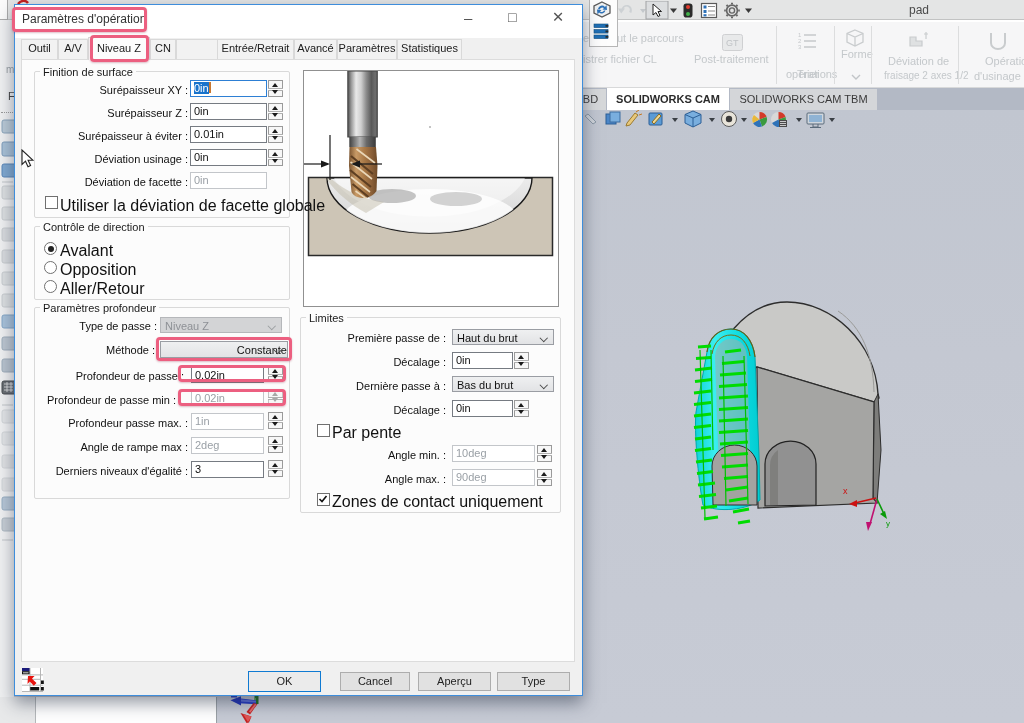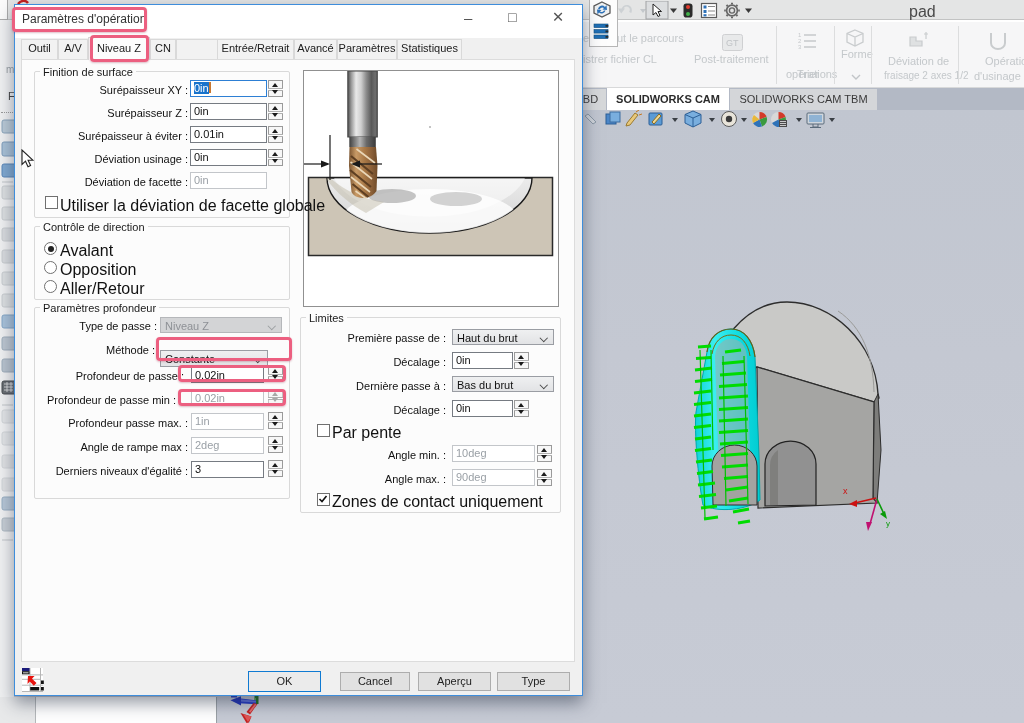--- a/index.html
+++ b/index.html
@@ -125,21 +125,21 @@
   <path d="M93 5.5 h7 M93 10 h7 M93 14 h7" stroke="#8a8a8a" stroke-width="1"></path>
   <g transform="translate(117,9.5)">
     <circle r="5.4" fill="none" stroke="#666" stroke-width="1.7"></circle>
     <circle r="2.6" fill="none" stroke="#666" stroke-width="1.4"></circle>
     <g stroke="#666" stroke-width="2">
       <path d="M0 -6.2 L0 -7.8 M4.4 -4.4 L5.5 -5.5 M6.2 0 L7.8 0 M4.4 4.4 L5.5 5.5 M0 6.2 L0 7.8 M-4.4 4.4 L-5.5 5.5 M-6.2 0 L-7.8 0 M-4.4 -4.4 L-5.5 -5.5"></path>
     </g>
   </g>
   <path d="M130 7.5 l7 0 l-3.5 4.5 Z" fill="#3a3a3a"></path>
 </svg>
-<span class="abs" style="left:909px;top:3px;font-size:16px;color:#4a4a4a;">pad</span>
+<span class="abs" style="left:909px;top:3px;font-size:12px;color:#4a4a4a;">pad</span>
 <svg class="abs" style="left:17px;top:0;" width="12" height="5" viewBox="0 0 12 5">
   <path d="M1 4 C4 0 9 0 11 3" stroke="#c41e1e" stroke-width="2.4" fill="none"></path>
 </svg>
 <div class="abs" id="ribbon">
   <span class="rtxt" style="left:617px;top:10px;">ut le parcours</span>
     <span class="rtxt" style="left:583px;top:10px;">er</span>
   <span class="rtxt" style="left:583px;top:31px;">istrer fichier CL</span>
   <span class="rtxt" style="left:694px;top:31px;">Post-traitement</span>
   <span class="rtxt" style="left:797px;top:46px;">Trier</span>
   <span class="rtxt" style="left:786px;top:46px;">opérations</span>
@@ -400,21 +400,21 @@
 <div class="rad on" style="left:44px;top:242px;"></div>
 <span class="flbl" style="left:60px;top:242px;">Avalant</span>
 <div class="rad" style="left:44px;top:261px;"></div>
 <span class="flbl" style="left:60px;top:261px;">Opposition</span>
 <div class="rad" style="left:44px;top:280px;"></div>
 <span class="flbl" style="left:60px;top:280px;">Aller/Retour</span>
 
 <span class="lbl" style="left:-13px;top:320px;">Type de passe :</span>
 <div class="cmb dis" style="left:160px;top:317px;width:122px;height:16px;">Niveau Z<i class="chev"></i></div>
 <span class="lbl" style="left:-15px;top:344px;">Méthode :</span>
-<div class="cmb" style="left:160px;top:350px;width:108px;height:17px;">Constante<i class="chev"></i></div>
+<div class="cmb" style="left:160px;top:341px;width:128px;height:17px;text-align:right;">Constante<i class="chev"></i></div>
 <span class="lbl" style="left:14px;top:370px;">Profondeur de passe :</span>
 <div class="inp" style="left:191px;top:367px;width:73px;height:16px;">0.02in</div>
 <div class="spin" style="left:268px;top:366px;height:16px;">
     <i class="u"></i>
     <i class="d"></i>
   </div>
 <span class="lbl" style="left:6px;top:394px;">Profondeur de passe min :</span>
 <div class="inp dis" style="left:191px;top:390px;width:73px;height:15px;">0.02in</div>
 <div class="spin dis" style="left:268px;top:389px;height:16px;">
     <i class="u"></i>

